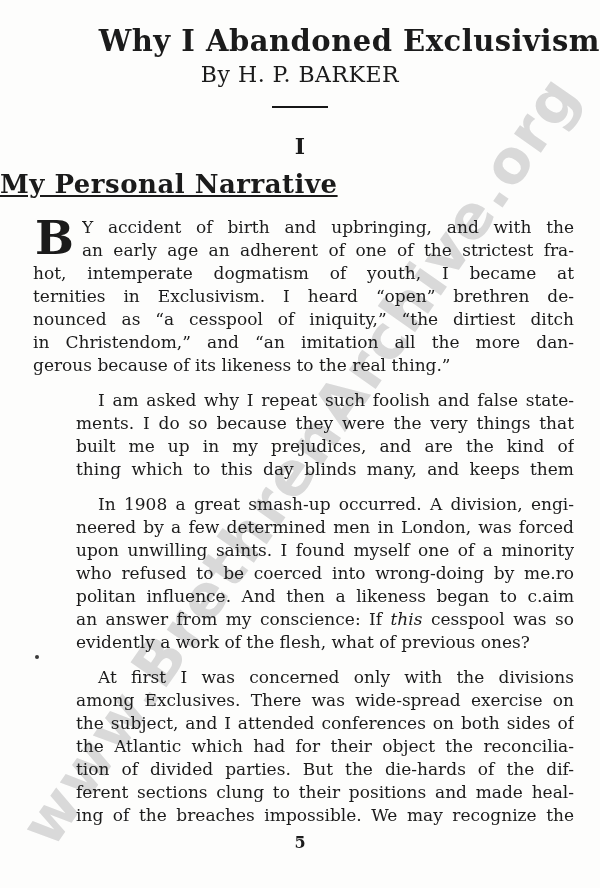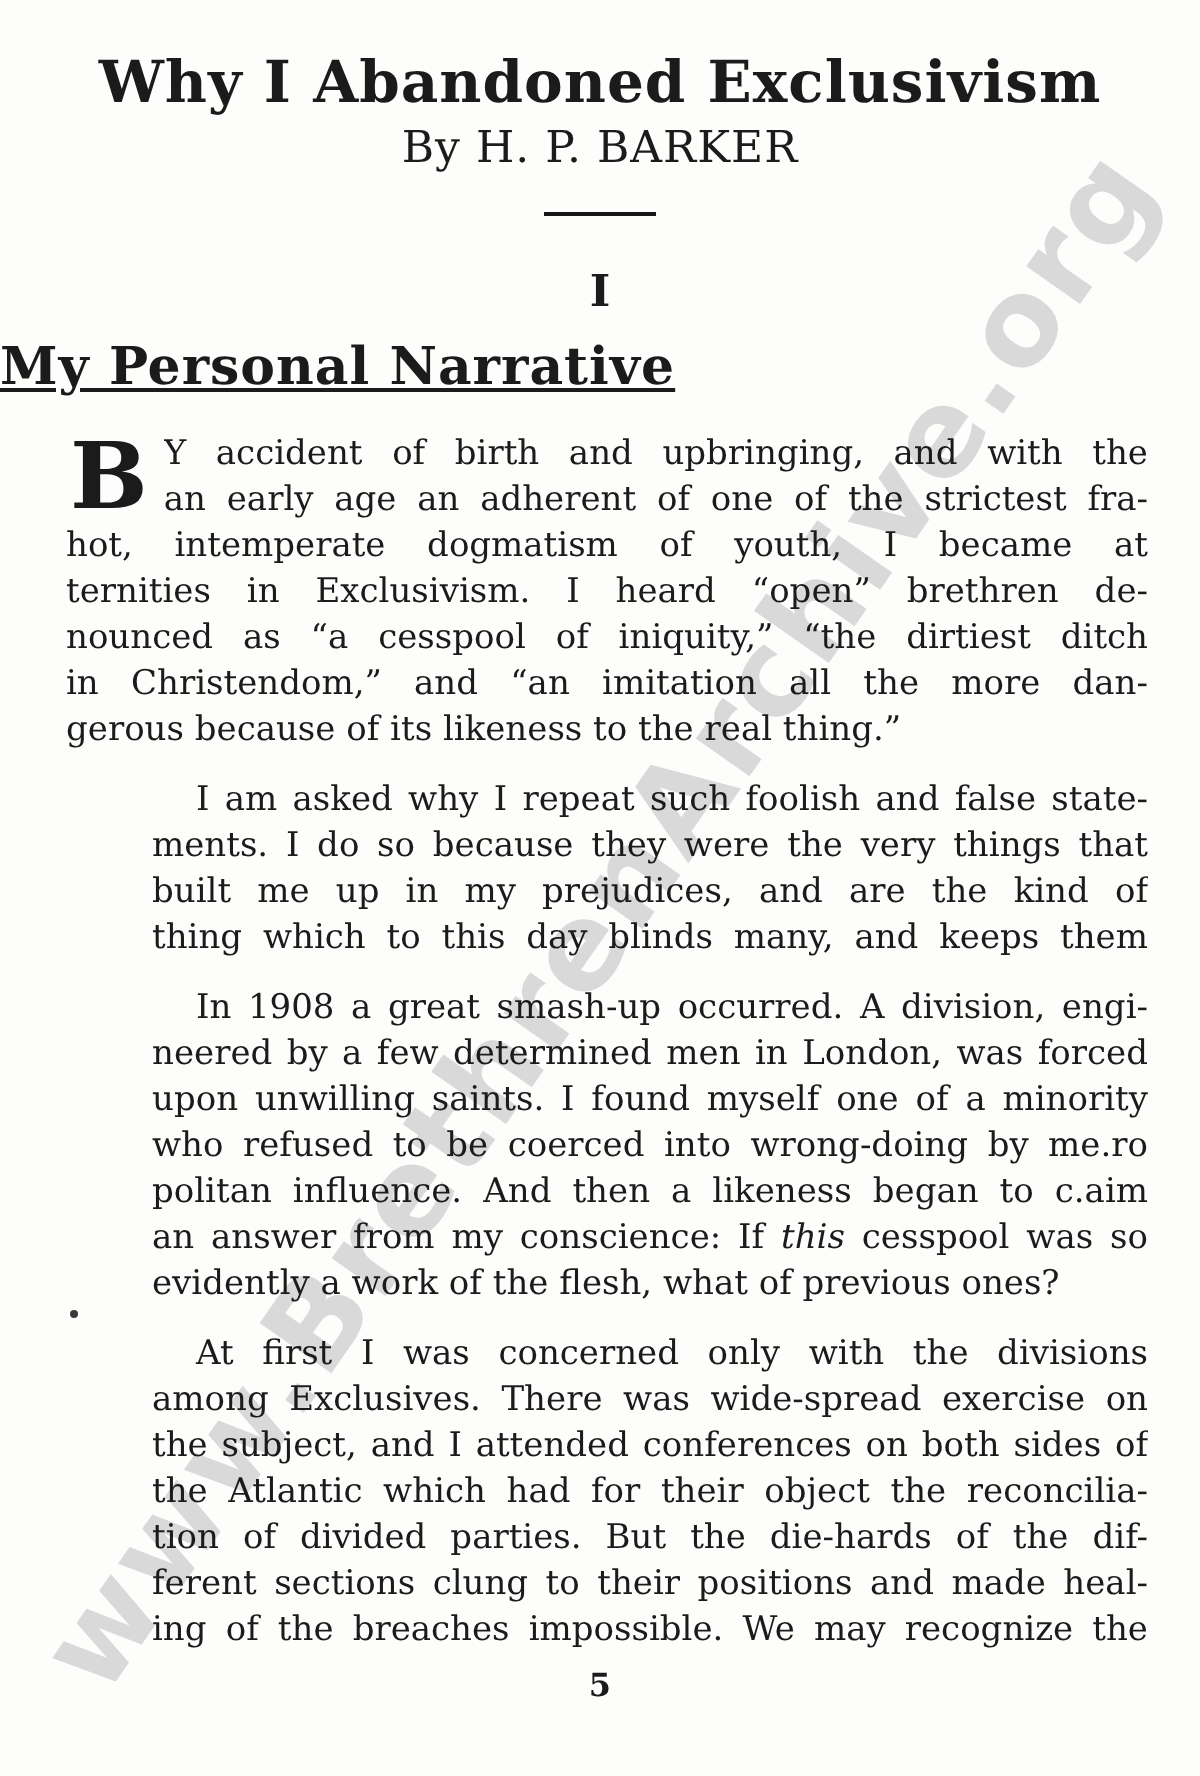--- a/index.html
+++ b/index.html
@@ -20,21 +20,21 @@
     font-size:60px;
     letter-spacing:2px;
     color:#d9d9d9;
     white-space:nowrap;
     z-index:0;
     user-select:none;
   }
   .content { position:relative; z-index:1; }
   .title {
     margin:24px 0 0 0;
-    text-align:center;
+    text-align:right;
     font-size:29px;
     line-height:34px;
     font-weight:bold;
     letter-spacing:0.5px;
   }
   .byline {
     margin-top:6px;
     text-align:center;
     font-size:22px;
     line-height:22px;

